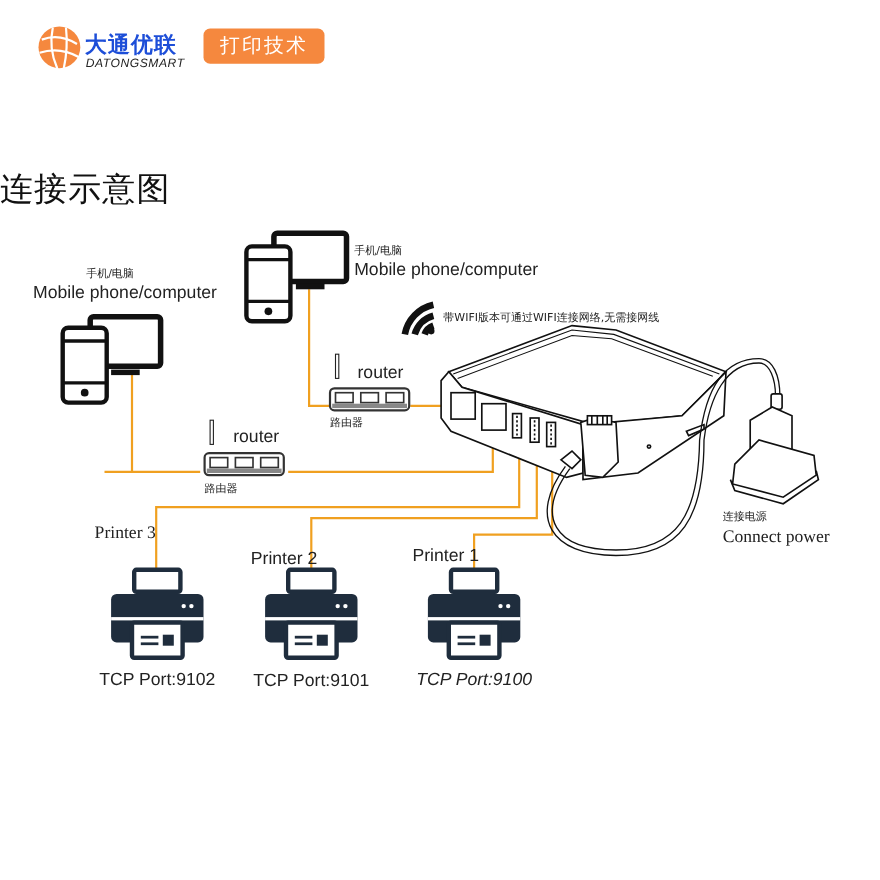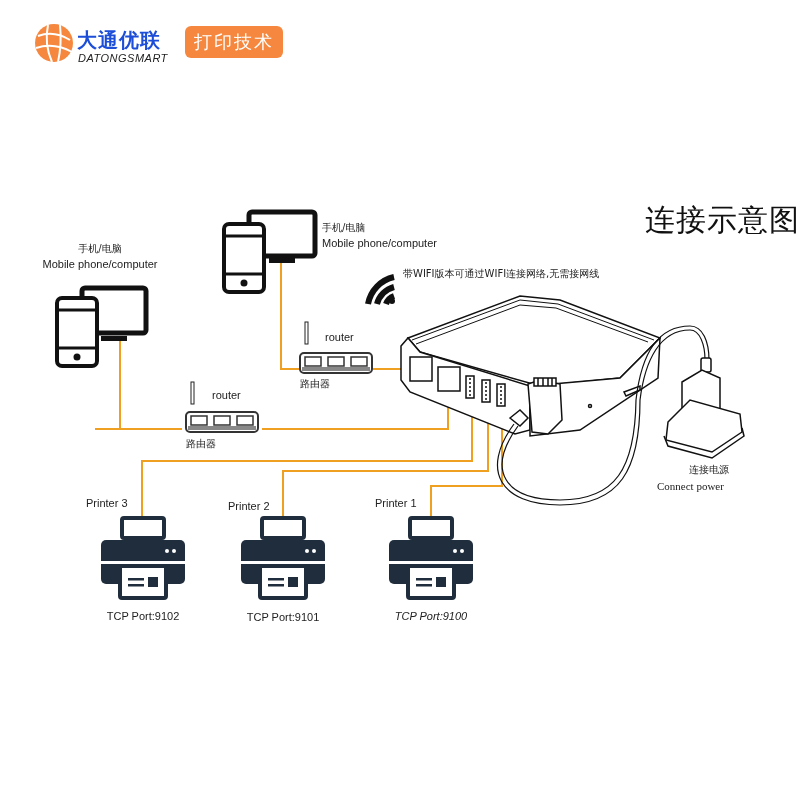--- a/index.html
+++ b/index.html
@@ -1,24 +1,24 @@
 <!DOCTYPE html>
 <html><head>
   <meta charset="utf-8">
   <style>
     html, body { margin: 0; padding: 0; background: #ffffff; }
     body { width: 800px; height: 800px; position: relative; overflow: hidden;
            font-family: "DejaVu Sans", "Liberation Sans", sans-serif; color: #222; }
     .abs { position: absolute; }
     .brand-cn { left: 77px; top: 27px; font-size: 20px; font-weight: bold; color: #1d4ed8; letter-spacing: 1px; }
     .brand-en { left: 78px; top: 52px; font-size: 11px; font-style: italic; color: #222; letter-spacing: 0.5px; font-family: "Liberation Sans", sans-serif; text-align: center; }
-    .tag { left: 185px; top: 26px; width: 98px; height: 32px; background: #f5883e; border-radius: 6px;
+    .tag { left: 185px; top: 26px; width: 110px; height: 32px; background: #f5883e; border-radius: 6px;
            color: #fff; font-size: 18px; line-height: 32px; text-align: center; letter-spacing: 2px; }
-    .title { left: 0; width: 800px; top: 152px; text-align: right; font-size: 30px; color: #111; letter-spacing: 1px; margin-top: 48px; }
-    .lbl { font-size: 11px; color: #222; white-space: nowrap; font-family: "Liberation Sans", sans-serif; }
+    .title { left: 0; width: 800px; top: 152px; text-align: left; font-size: 30px; color: #111; letter-spacing: 1px; }
+    .lbl { font-size: 16px; color: #222; white-space: nowrap; font-family: "Liberation Sans", sans-serif; }
     .lbl-cn { font-size: 10px; color: #222; white-space: nowrap; }
     .center { text-align: center; }
     svg { position: absolute; left: 0; top: 0; }
   </style>
 </head>
 <body>
 
 <svg width="800" height="800" viewBox="0 0 800 800">
 
   <g>
@@ -173,25 +173,25 @@
 <div class="abs lbl center" style="left:30px; top:258px; width:140px;">Mobile phone/computer</div>
 
 <div class="abs lbl-cn" style="left:322px; top:221px;">手机/电脑</div>
 <div class="abs lbl" style="left:322px; top:237px;">Mobile phone/computer</div>
 
 <div class="abs lbl" style="left:325px; top:331px;">router</div>
 <div class="abs lbl-cn" style="left:300px; top:377px;">路由器</div>
 <div class="abs lbl" style="left:212px; top:389px;">router</div>
 <div class="abs lbl-cn" style="left:186px; top:437px;">路由器</div>
 
-<div class="abs lbl-cn" style="left:403px; top:267px;">带WIFI版本可通过WIFI连接网络,无需接网线</div>
+<div class="abs lbl-cn" style="left:403px; top:282px;">带WIFI版本可通过WIFI连接网络,无需接网线</div>
 
-<div class="abs lbl-cn" style="left:657px; top:463px;margin-left:32px;">连接电源</div>
+<div class="abs lbl-cn" style="left:657px; top:463px;">连接电源</div>
 <div class="abs lbl" style="left:657px; top:480px;font-family:Liberation Serif, serif;">Connect power</div>
 
-<div class="abs lbl" style="left:86px; top:497px;">Printer 3</div>
+<div class="abs lbl" style="left:86px; top:476px;font-family:Liberation Serif, serif;">Printer 3</div>
 <div class="abs lbl center" style="left:83px; top:610px; width:120px;">TCP Port:9102</div>
 
 <div class="abs lbl" style="left:228px; top:500px;">Printer 2</div>
 <div class="abs lbl center" style="left:223px; top:611px; width:120px;">TCP Port:9101</div>
 
 <div class="abs lbl" style="left:375px; top:497px;text-align:right;">Printer 1</div>
 <div class="abs lbl center" style="left:371px; top:610px; width:120px;font-style:italic;">TCP Port:9100</div>
 
 </body></html>

